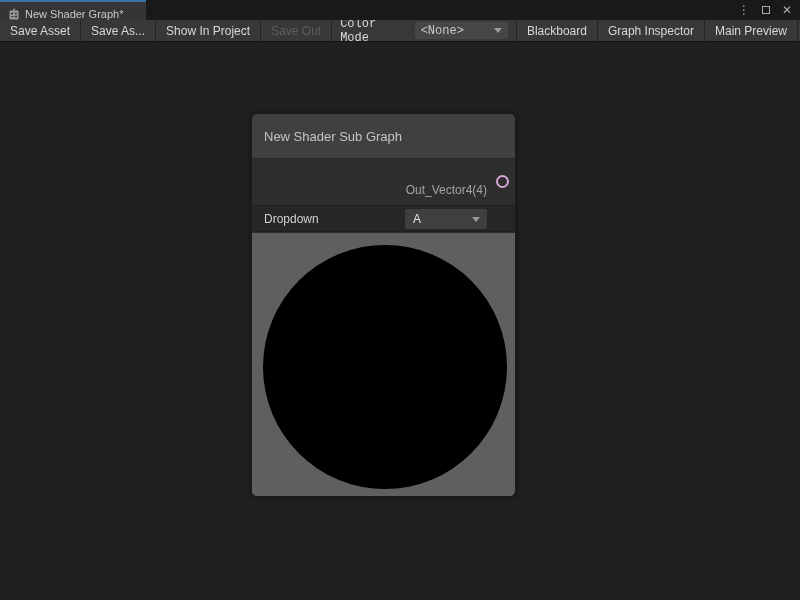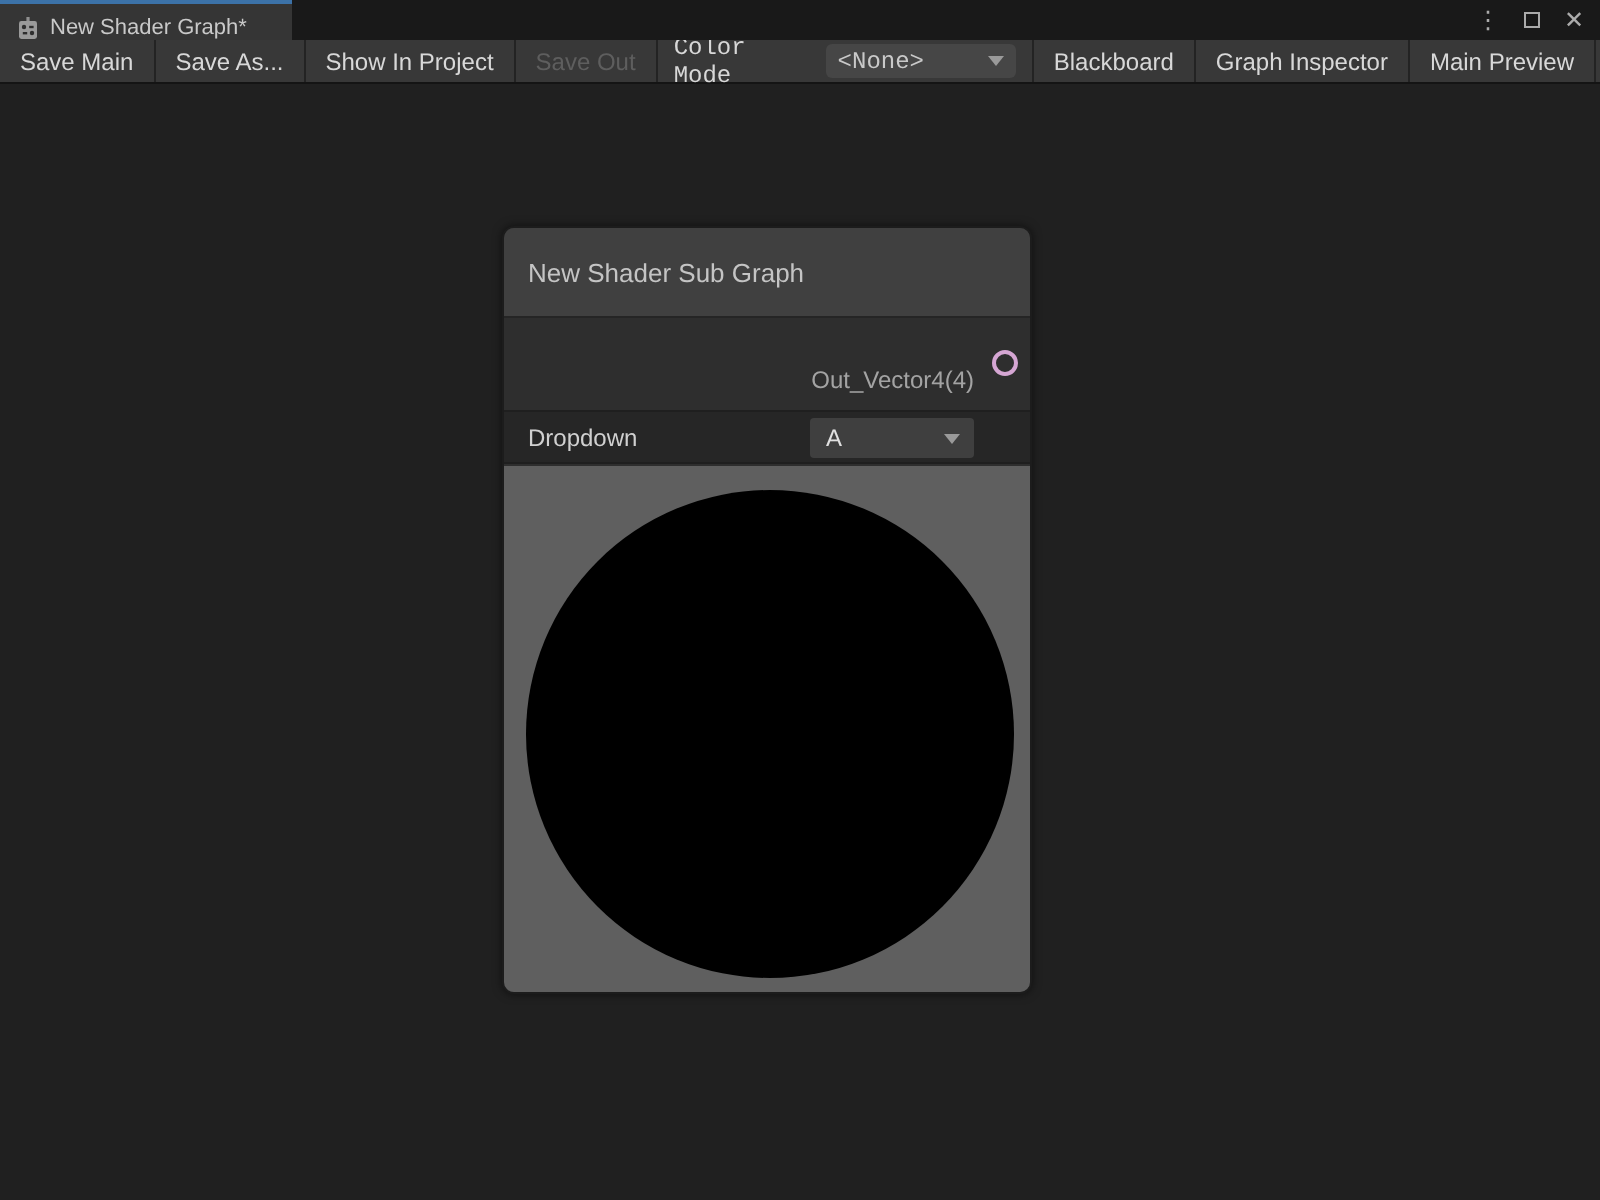--- a/index.html
+++ b/index.html
@@ -120,21 +120,21 @@
     <span class="tab-label">New Shader Graph*</span>
   </div>
   <div class="win-controls">
     <span class="win-btn menu-dots">⋮</span>
     <span class="win-btn"><span class="maximize-box"></span></span>
     <span class="win-btn close-x">✕</span>
   </div>
 </div>
 
 <div class="toolbar">
-  <div class="tb-btn">Save Main</div>
+  <div class="tb-btn">Save Asset</div>
   <div class="tb-btn">Save As...</div>
   <div class="tb-btn">Show In Project</div>
   <div class="tb-btn disabled">Save Out</div>
   <div class="tb-spacer"></div>
   <div class="color-mode-group">
     <span>Color Mode</span>
     <div class="tb-dropdown">
       <span>&lt;None&gt;</span>
       <span class="tri"></span>
     </div>

